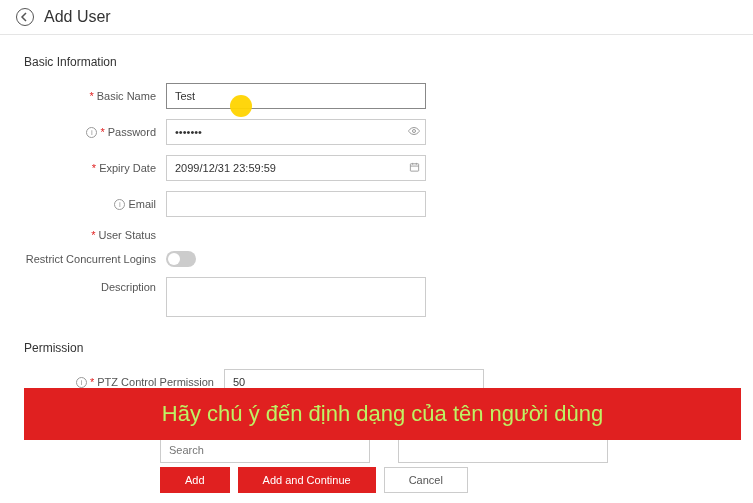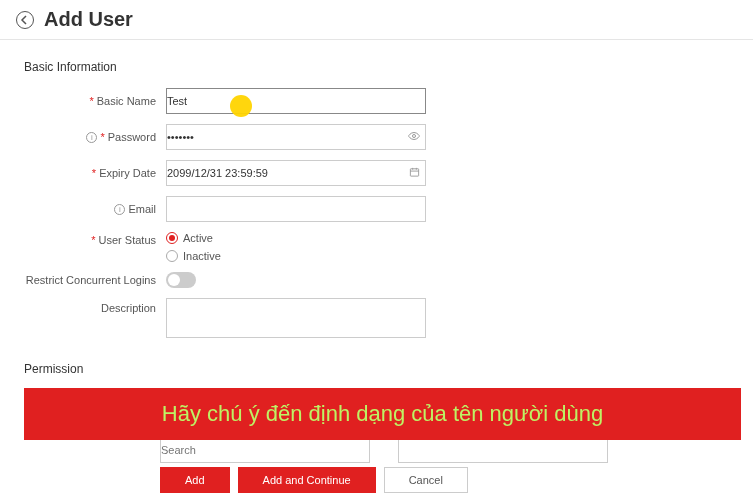--- a/index.html
+++ b/index.html
@@ -1,28 +1,28 @@
 <!DOCTYPE html>
 <html><head>
 <meta charset="utf-8">
 <style>
 *{box-sizing:border-box;margin:0;padding:0;font-family:Arial,Helvetica,sans-serif}
 body{width:753px;height:503px;background:#fff;color:#333;font-size:12px;position:relative;overflow:hidden}
 .header{display:flex;align-items:center;padding:8px 16px;border-bottom:1px solid #e5e5e5}
 .back-ico{width:18px;height:18px;border:1.5px solid #555;border-radius:50%;display:flex;align-items:center;justify-content:center;margin-right:10px;cursor:pointer}
 .back-ico svg{width:10px;height:10px}
-.title{font-size:20px;font-weight:700}
+.title{font-size:16px;font-weight:400}
 .body{padding:14px 24px}
 .section-h{font-size:12px;font-weight:400;color:#333;margin:6px 0 14px}
 .row{display:flex;align-items:center;margin-bottom:10px}
 .lbl{width:142px;text-align:right;padding-right:10px;color:#555;font-size:11px;display:flex;justify-content:flex-end;align-items:center;gap:3px}
 .req{color:#e02020}
 .info-ico{width:11px;height:11px;border:1px solid #999;border-radius:50%;display:inline-flex;align-items:center;justify-content:center;font-size:8px;color:#999}
 .fld{width:260px;position:relative}
-.inp{width:100%;height:26px;border:1px solid #ccc;padding:0 0;font-size:11px;color:#333;outline:none}
+.inp{width:100%;height:26px;border:1px solid #ccc;padding:0 8px;font-size:11px;color:#333;outline:none}
 .txa{width:100%;height:40px;border:1px solid #ccc;padding:6px 8px;font-size:11px;resize:none;outline:none}
 .ico-r{position:absolute;right:6px;top:50%;transform:translateY(-50%);color:#999;font-size:11px}
 .radio-stack{display:flex;flex-direction:column;gap:6px}
 .radio-item{display:flex;align-items:center;gap:5px;font-size:11px;color:#555}
 .radio-o{width:12px;height:12px;border:1px solid #aaa;border-radius:50%;display:inline-flex;align-items:center;justify-content:center}
 .radio-o.on{border-color:#e02020}
 .radio-dot{width:6px;height:6px;background:#e02020;border-radius:50%}
 .switch{width:30px;height:16px;background:#ccc;border-radius:8px;position:relative;cursor:pointer}
 .switch .knob{width:12px;height:12px;background:#fff;border-radius:50%;position:absolute;top:2px;left:2px}
 .switch.on{background:#1ea97c}
@@ -99,32 +99,20 @@
         <span>Email</span>
       </div>
     <div class="fld"><input class="inp" value="" style=""></div>
   </div>
 
   <div class="row" style="align-items:flex-start">
     <div class="lbl" style="padding-top:2px">
         <span class="req">*</span>
         <span>User Status</span>
       </div>
-    <div class="radio-stack">
-      <div class="radio-item">
-        <span class="radio-o on">
-            <span class="radio-dot"></span>
-          </span>
-        <span>Active</span>
-      </div>
-      <div class="radio-item">
-        <span class="radio-o"></span>
-        <span>Inactive</span>
-      </div>
-    </div>
   </div>
 
   <div class="row">
     <div class="lbl">
         <span>Restrict Concurrent Logins</span>
       </div>
     <div class="switch">
         <div class="knob"></div>
       </div>
   </div>

